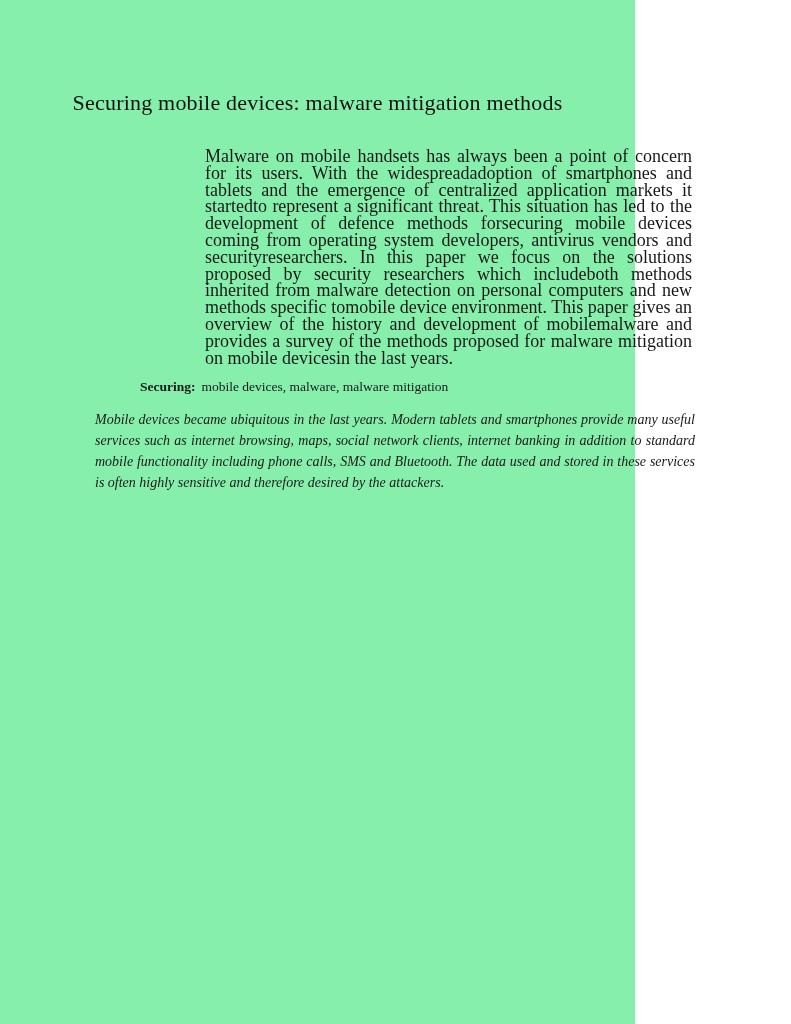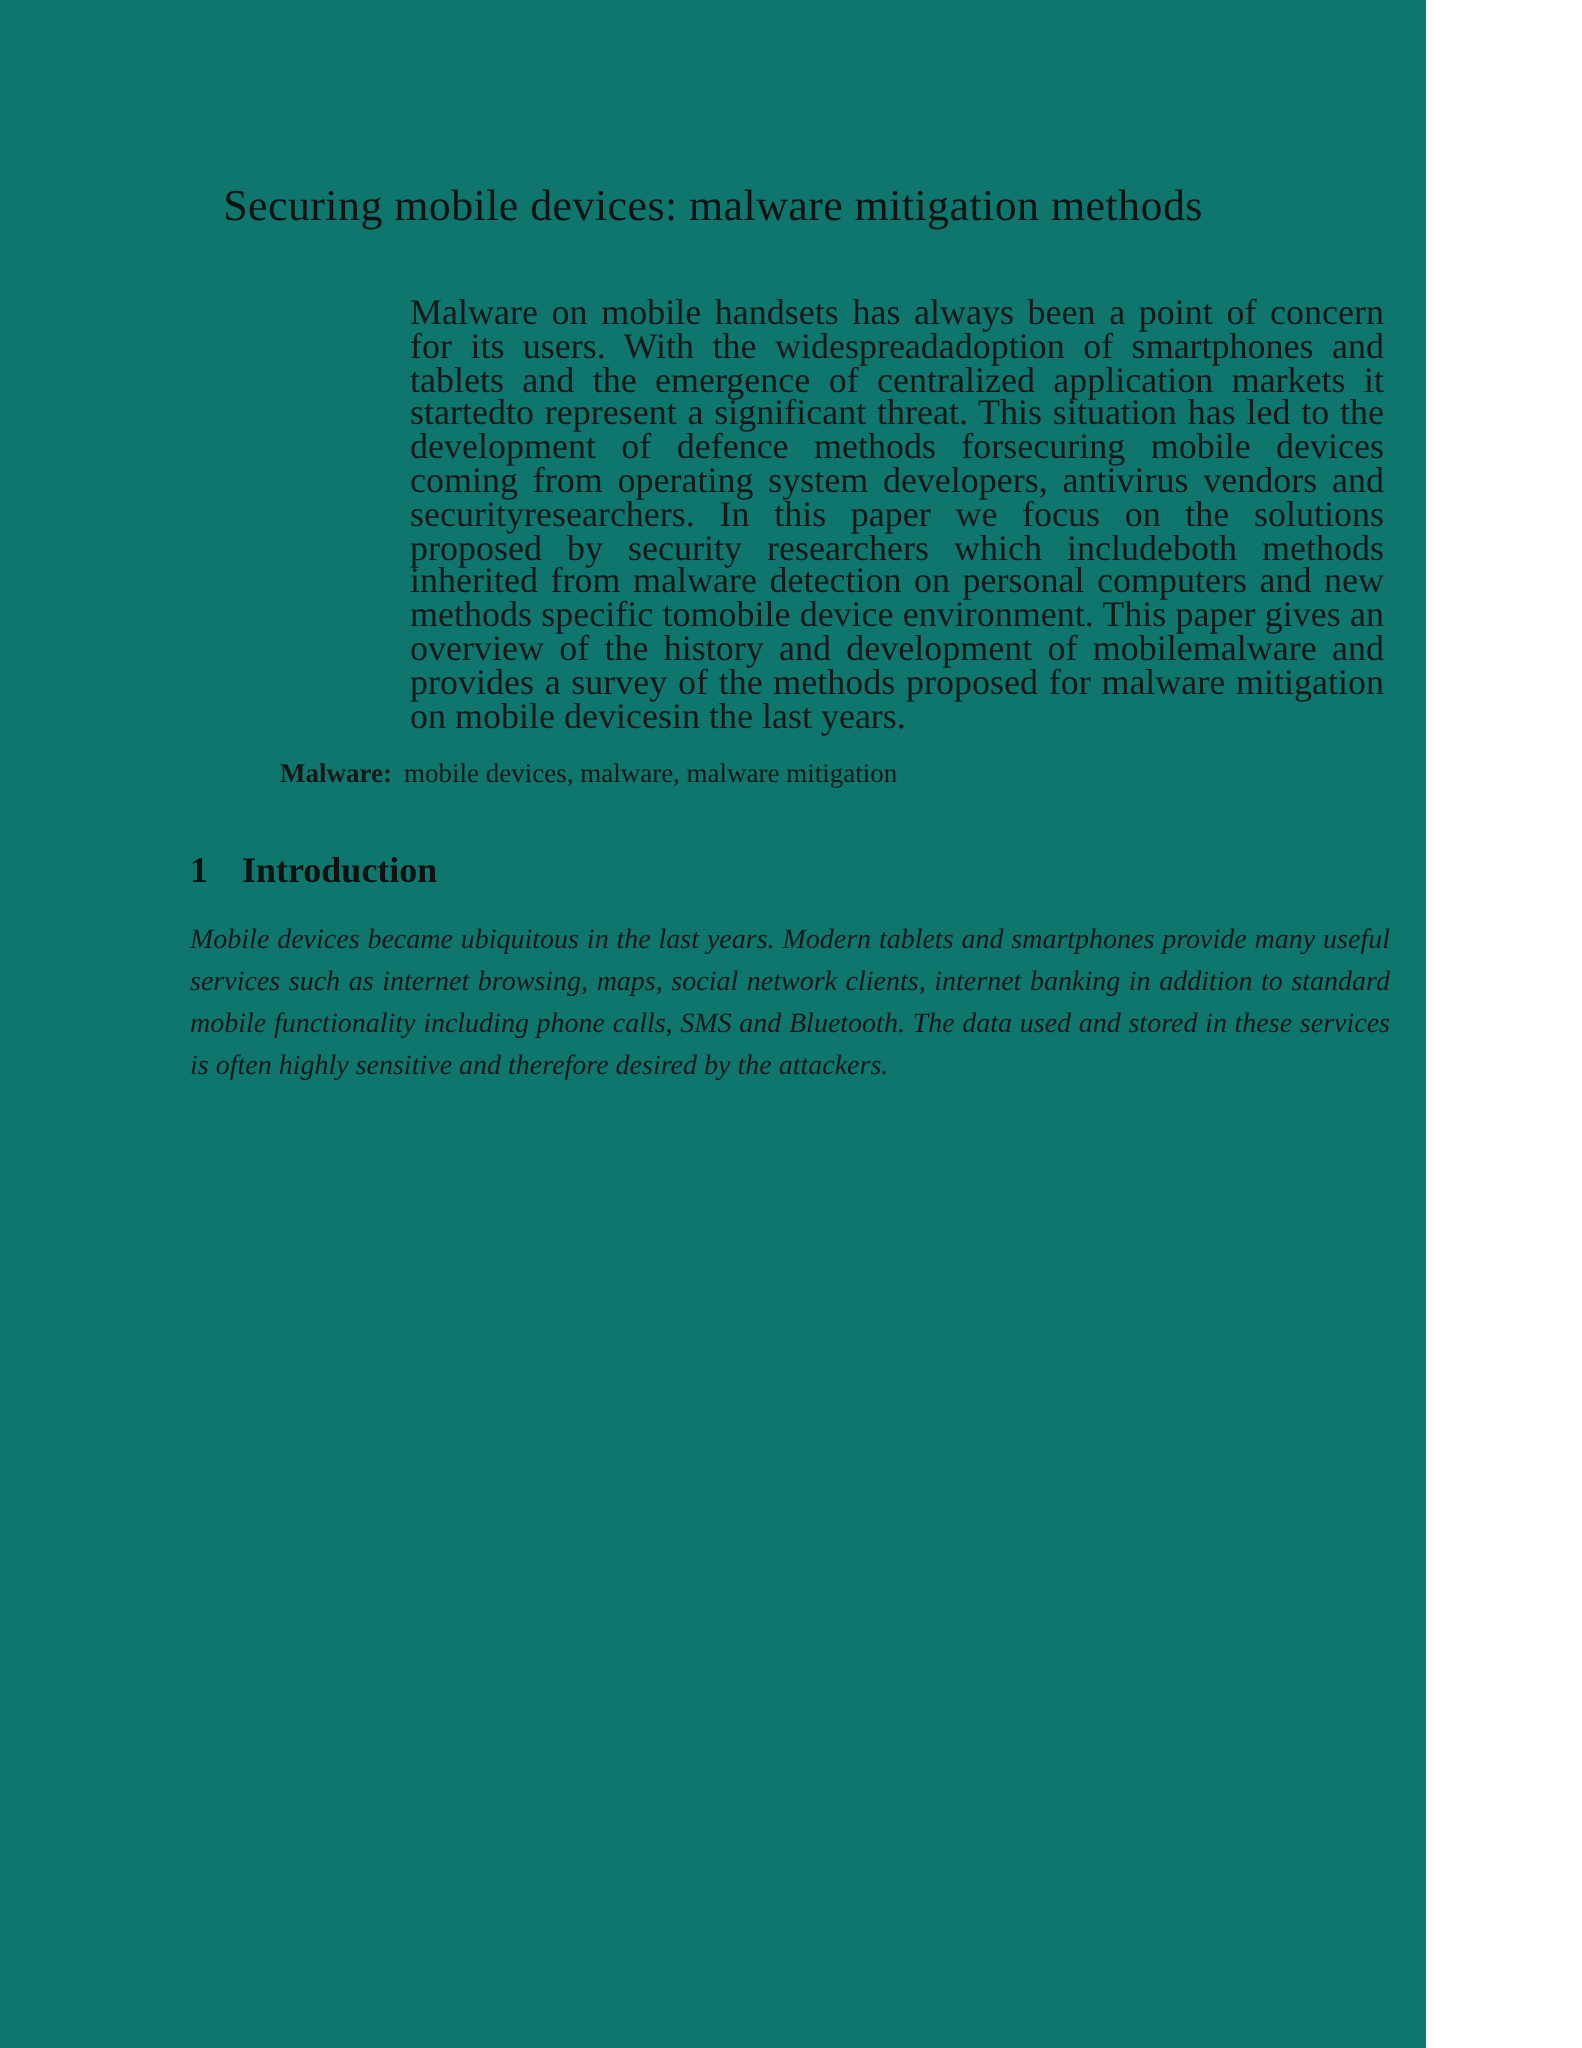--- a/index.html
+++ b/index.html
@@ -10,23 +10,23 @@
   body {
     width: 791px;
     height: 1024px;
     overflow: hidden;
     font-family: "Liberation Serif", "DejaVu Serif", serif;
     color: #151515;
     -webkit-font-smoothing: antialiased;
   }
   .page {
     position: relative;
-    width: 713px;
+    width: 635px;
     height: 1024px;
-    background: #0f766e;
+    background: #86efac;
   }
   .title {
     margin: 0;
     padding-top: 90px;
     text-align: center;
     font-size: 22px;
     font-weight: 400;
     letter-spacing: 0.2px;
     color: #121212;
   }
@@ -69,22 +69,19 @@
 </head>
 <body>
 
 <div class="page">
 
   <h1 class="title">Securing mobile devices: malware mitigation methods</h1>
 
   <p class="abstract">Malware on mobile handsets has always been a point of concern for its users. With the widespreadadoption of smartphones and tablets and the emergence of centralized application markets it startedto represent a significant threat. This situation has led to the development of defence methods forsecuring mobile devices coming from operating system developers, antivirus vendors and securityresearchers. In this paper we focus on the solutions proposed by security researchers which includeboth methods inherited from malware detection on personal computers and new methods specific tomobile device environment. This paper gives an overview of the history and development of mobilemalware and provides a survey of the methods proposed for malware mitigation on mobile devicesin the last years.</p>
 
   <p class="keywords">
-    <span class="kw-label">Malware:</span><span>mobile devices, malware, malware mitigation</span>
+    <span class="kw-label">Securing:</span><span>mobile devices, malware, malware mitigation</span>
   </p>
 
-  <h2 class="section-heading">
-    <span class="sec-num">1</span><span>Introduction</span>
-  </h2>
 
   <p class="body-par">Mobile devices became ubiquitous in the last years. Modern tablets and smartphones provide many useful services such as internet browsing, maps, social network clients, internet banking in addition to standard mobile functionality including phone calls, SMS and Bluetooth. The data used and stored in these services is often highly sensitive and therefore desired by the attackers.</p>
 
 </div>
 
 </body></html>

